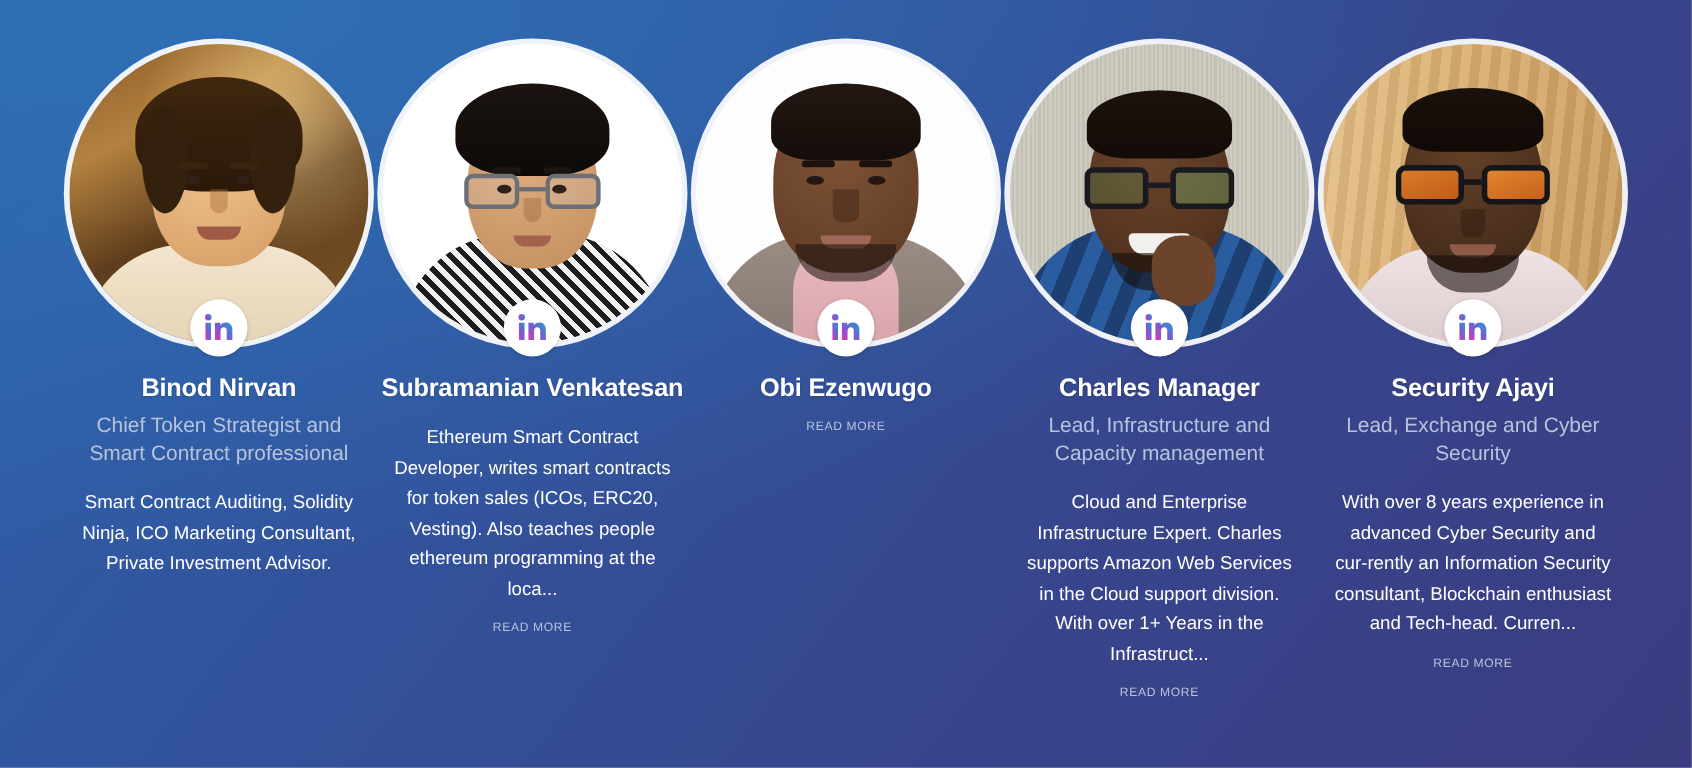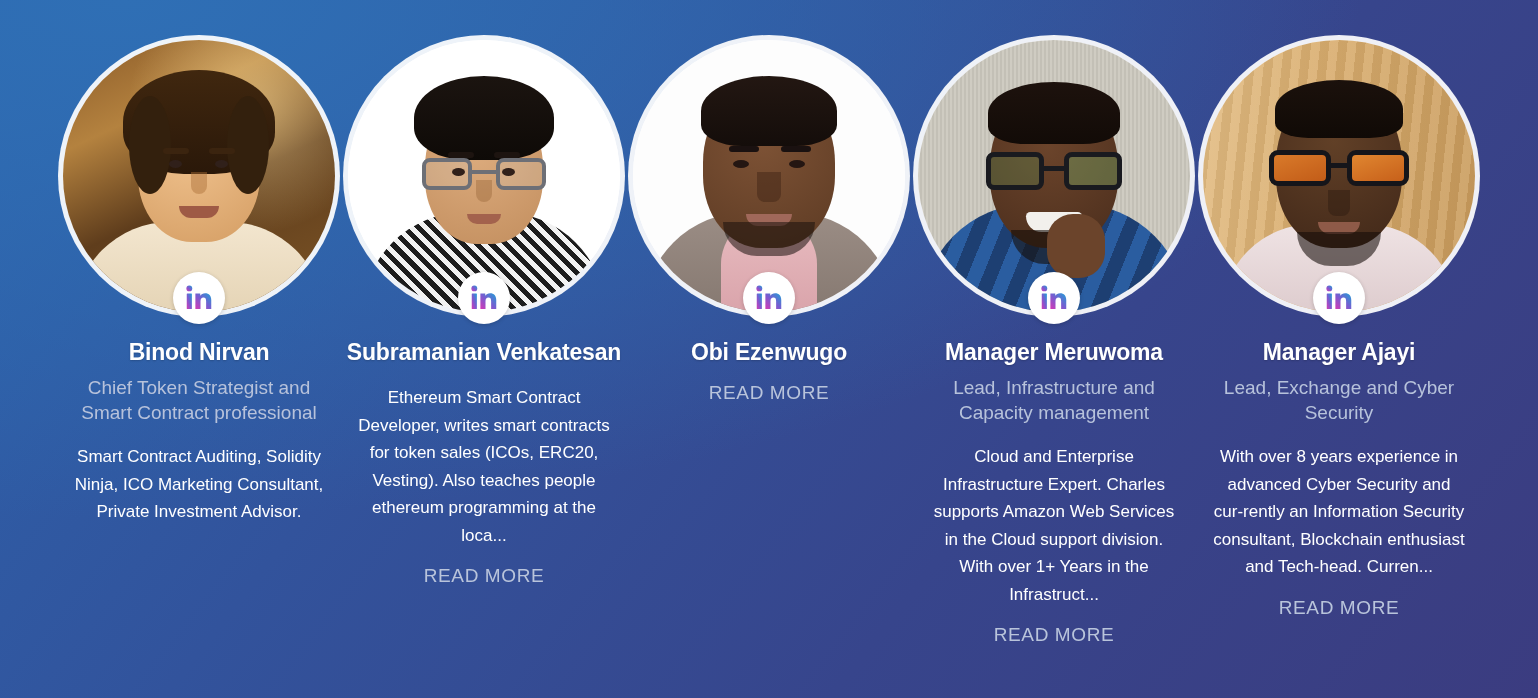--- a/index.html
+++ b/index.html
@@ -102,21 +102,21 @@
     max-width:252px;
   }
   .member-bio {
     font-size:17px;
     line-height:1.62;
     color:#ffffff;
     margin-top:18px;
     max-width:256px;
   }
   .read-more {
-    font-size:19px;
+    font-size:11px;
     letter-spacing:0.6px;
     color:#b9c4db;
     margin-top:16px;
     cursor:pointer;
   }
   .read-more.hidden { visibility:hidden; }
 </style>
 </head>
 <body>
 
@@ -252,21 +252,21 @@
         </div>
       </div>
       <div class="li-badge">
         <svg viewBox="0 0 24 24">
           <rect x="2.2" y="8.4" width="4.1" height="12.4" rx="0.4" fill="url(#lig1)"></rect>
           <circle cx="4.25" cy="4.3" r="2.35" fill="url(#lig1)"></circle>
           <path d="M9.1 8.4h3.9v1.8c.75-1.35 2.2-2.1 3.9-2.1 3.05 0 4.9 1.95 4.9 5.45v7.25h-4.1v-6.5c0-1.75-.7-2.7-2.15-2.7-1.5 0-2.35 1.0-2.35 2.7v6.5H9.1z" fill="url(#lig1)"></path>
         </svg>
       </div>
     </div>
-    <div class="member-name">Manager Meruwoma</div>
+    <div class="member-name">Charles Manager</div>
     <div class="member-role">Lead, Infrastructure and Capacity management</div>
     <div class="member-bio">Cloud and Enterprise Infrastructure Expert. Charles supports Amazon Web Services in the Cloud support division. With over 1+ Years in the Infrastruct...</div>
     <div class="read-more">READ MORE</div>
   </div>
 
   <div class="member-card">
     <div class="avatar-wrap">
       <div class="avatar">
         <div class="photo">
           <div class="bg" style="background:linear-gradient(100deg,#e3bd84 0%,#d9ad6e 40%,#c89a5b 100%);"></div>
@@ -286,19 +286,19 @@
         </div>
       </div>
       <div class="li-badge">
         <svg viewBox="0 0 24 24">
           <rect x="2.2" y="8.4" width="4.1" height="12.4" rx="0.4" fill="url(#lig1)"></rect>
           <circle cx="4.25" cy="4.3" r="2.35" fill="url(#lig1)"></circle>
           <path d="M9.1 8.4h3.9v1.8c.75-1.35 2.2-2.1 3.9-2.1 3.05 0 4.9 1.95 4.9 5.45v7.25h-4.1v-6.5c0-1.75-.7-2.7-2.15-2.7-1.5 0-2.35 1.0-2.35 2.7v6.5H9.1z" fill="url(#lig1)"></path>
         </svg>
       </div>
     </div>
-    <div class="member-name">Manager Ajayi</div>
+    <div class="member-name">Security Ajayi</div>
     <div class="member-role">Lead, Exchange and Cyber Security</div>
     <div class="member-bio">With over 8 years experience in advanced Cyber Security and cur-rently an Information Security consultant, Blockchain enthusiast and Tech-head. Curren...</div>
     <div class="read-more">READ MORE</div>
   </div>
 
 </div>
 
 </body></html>

